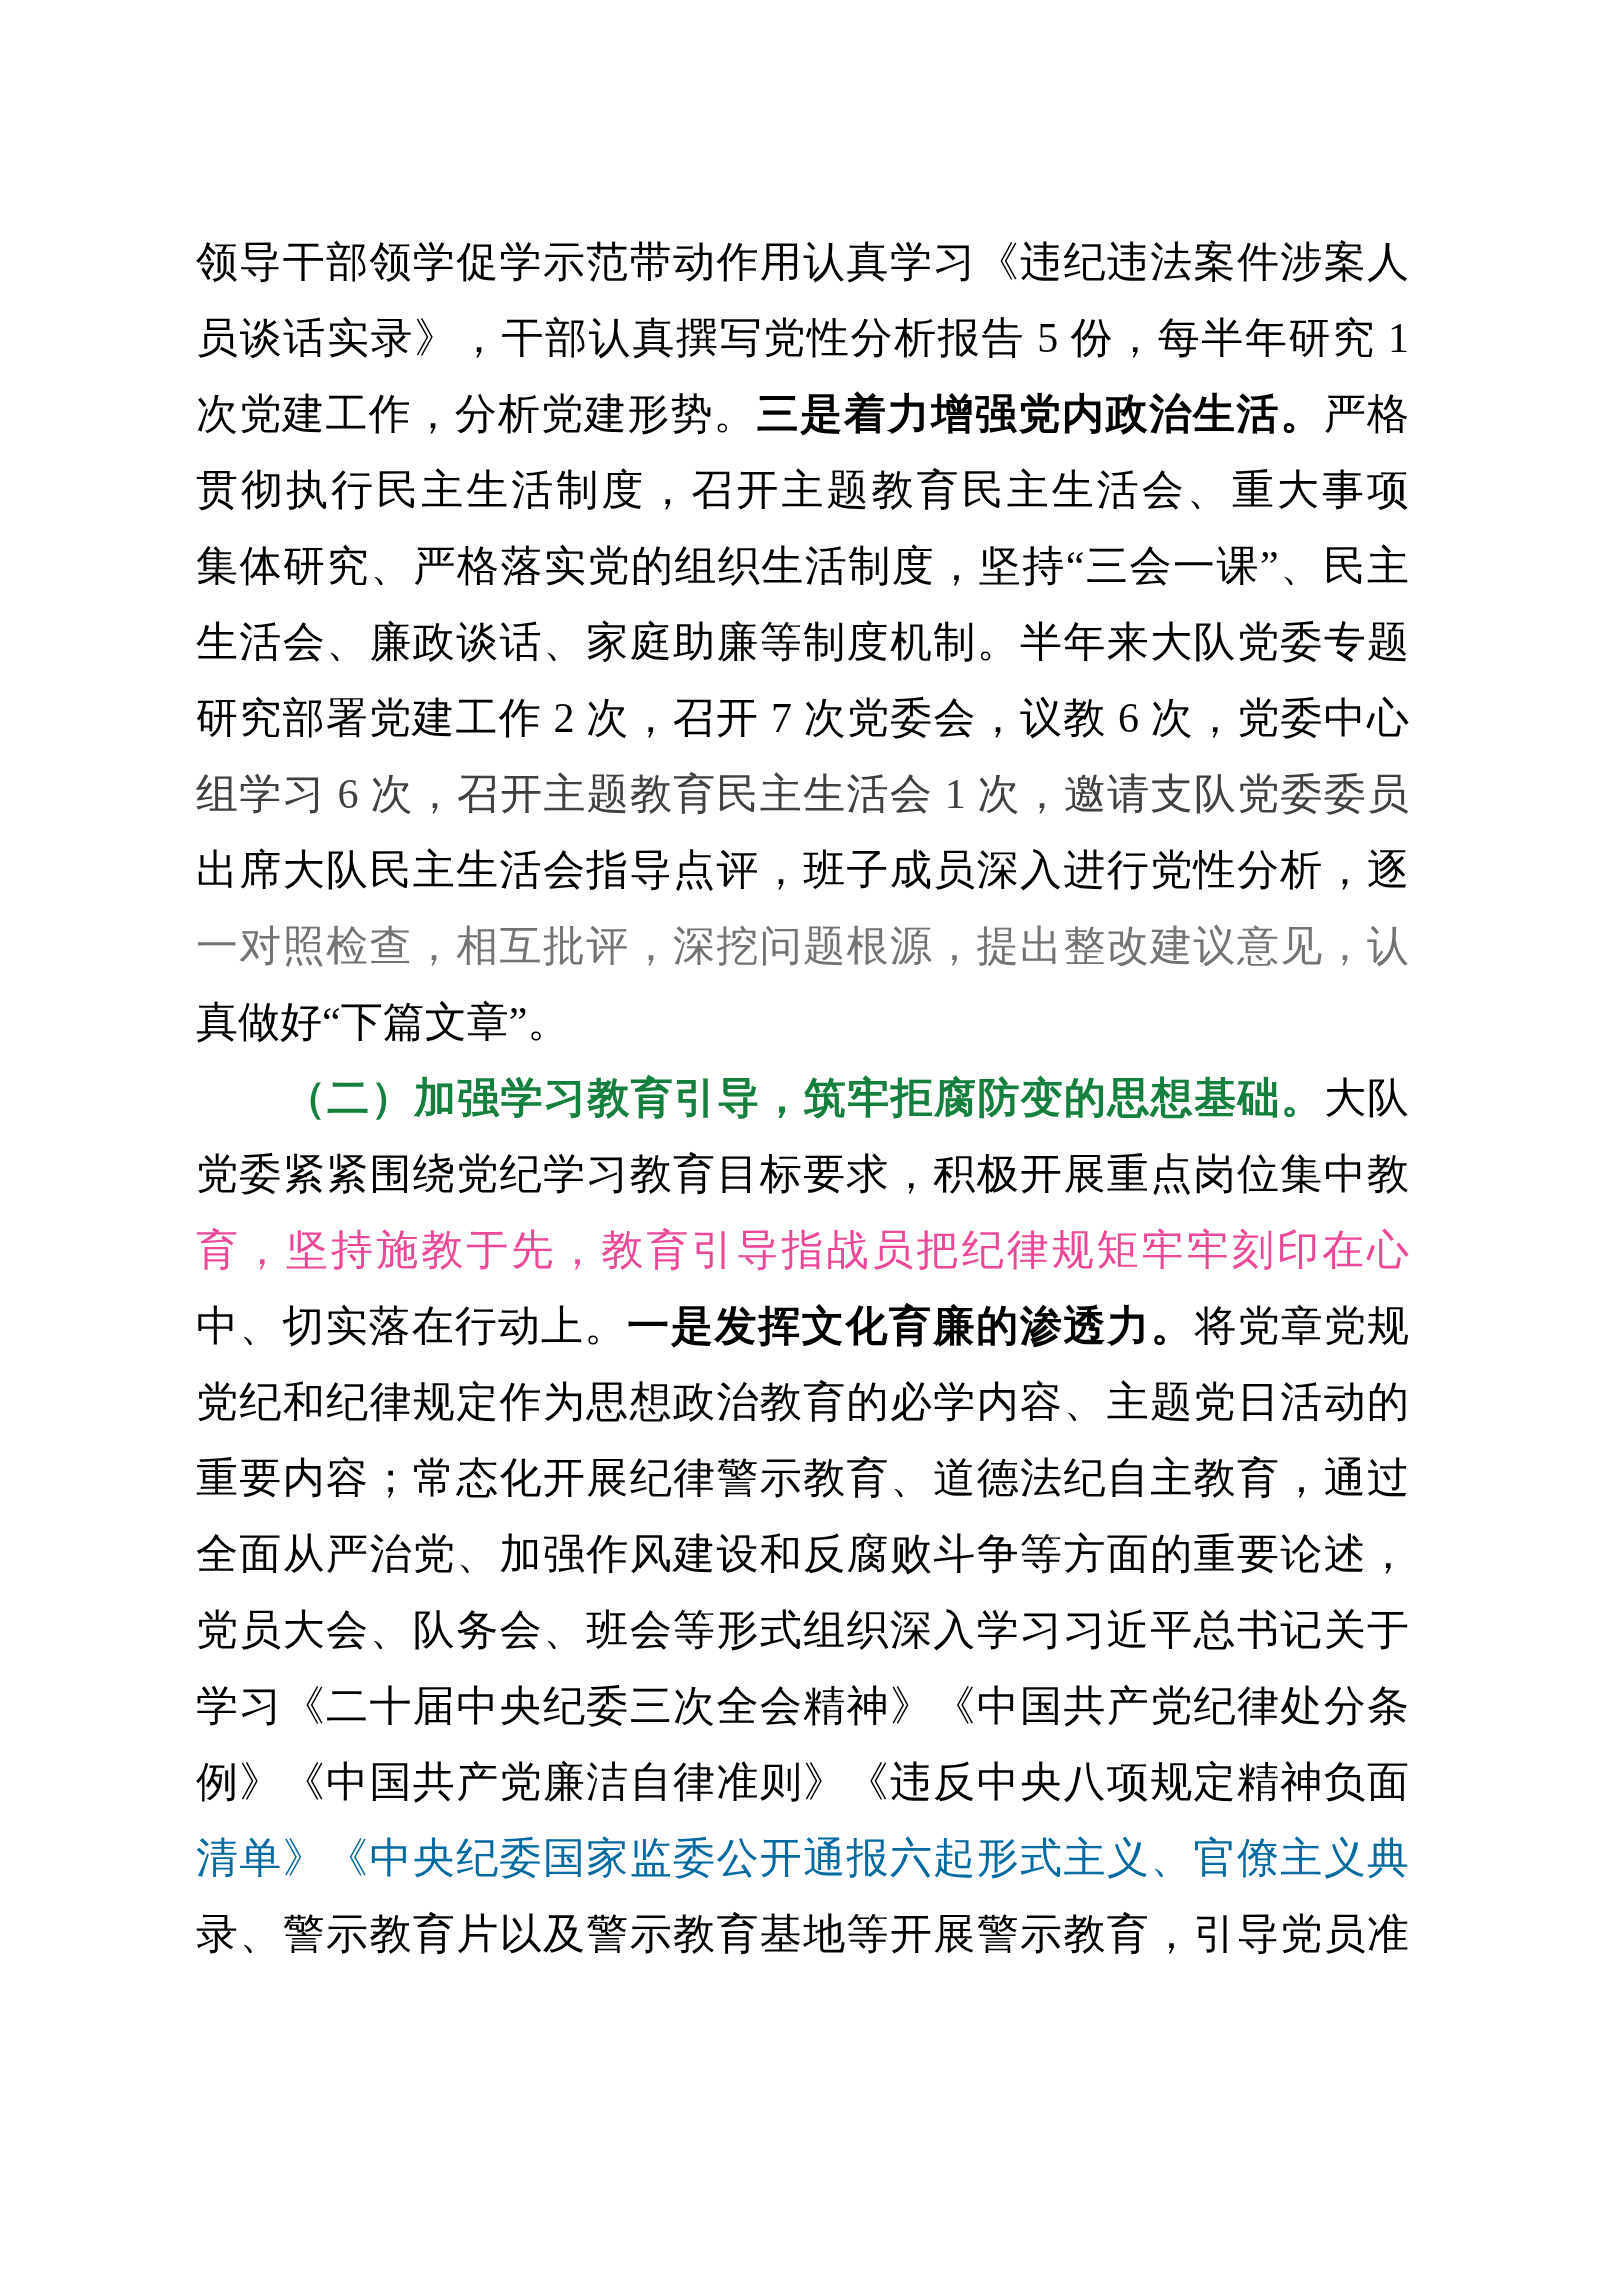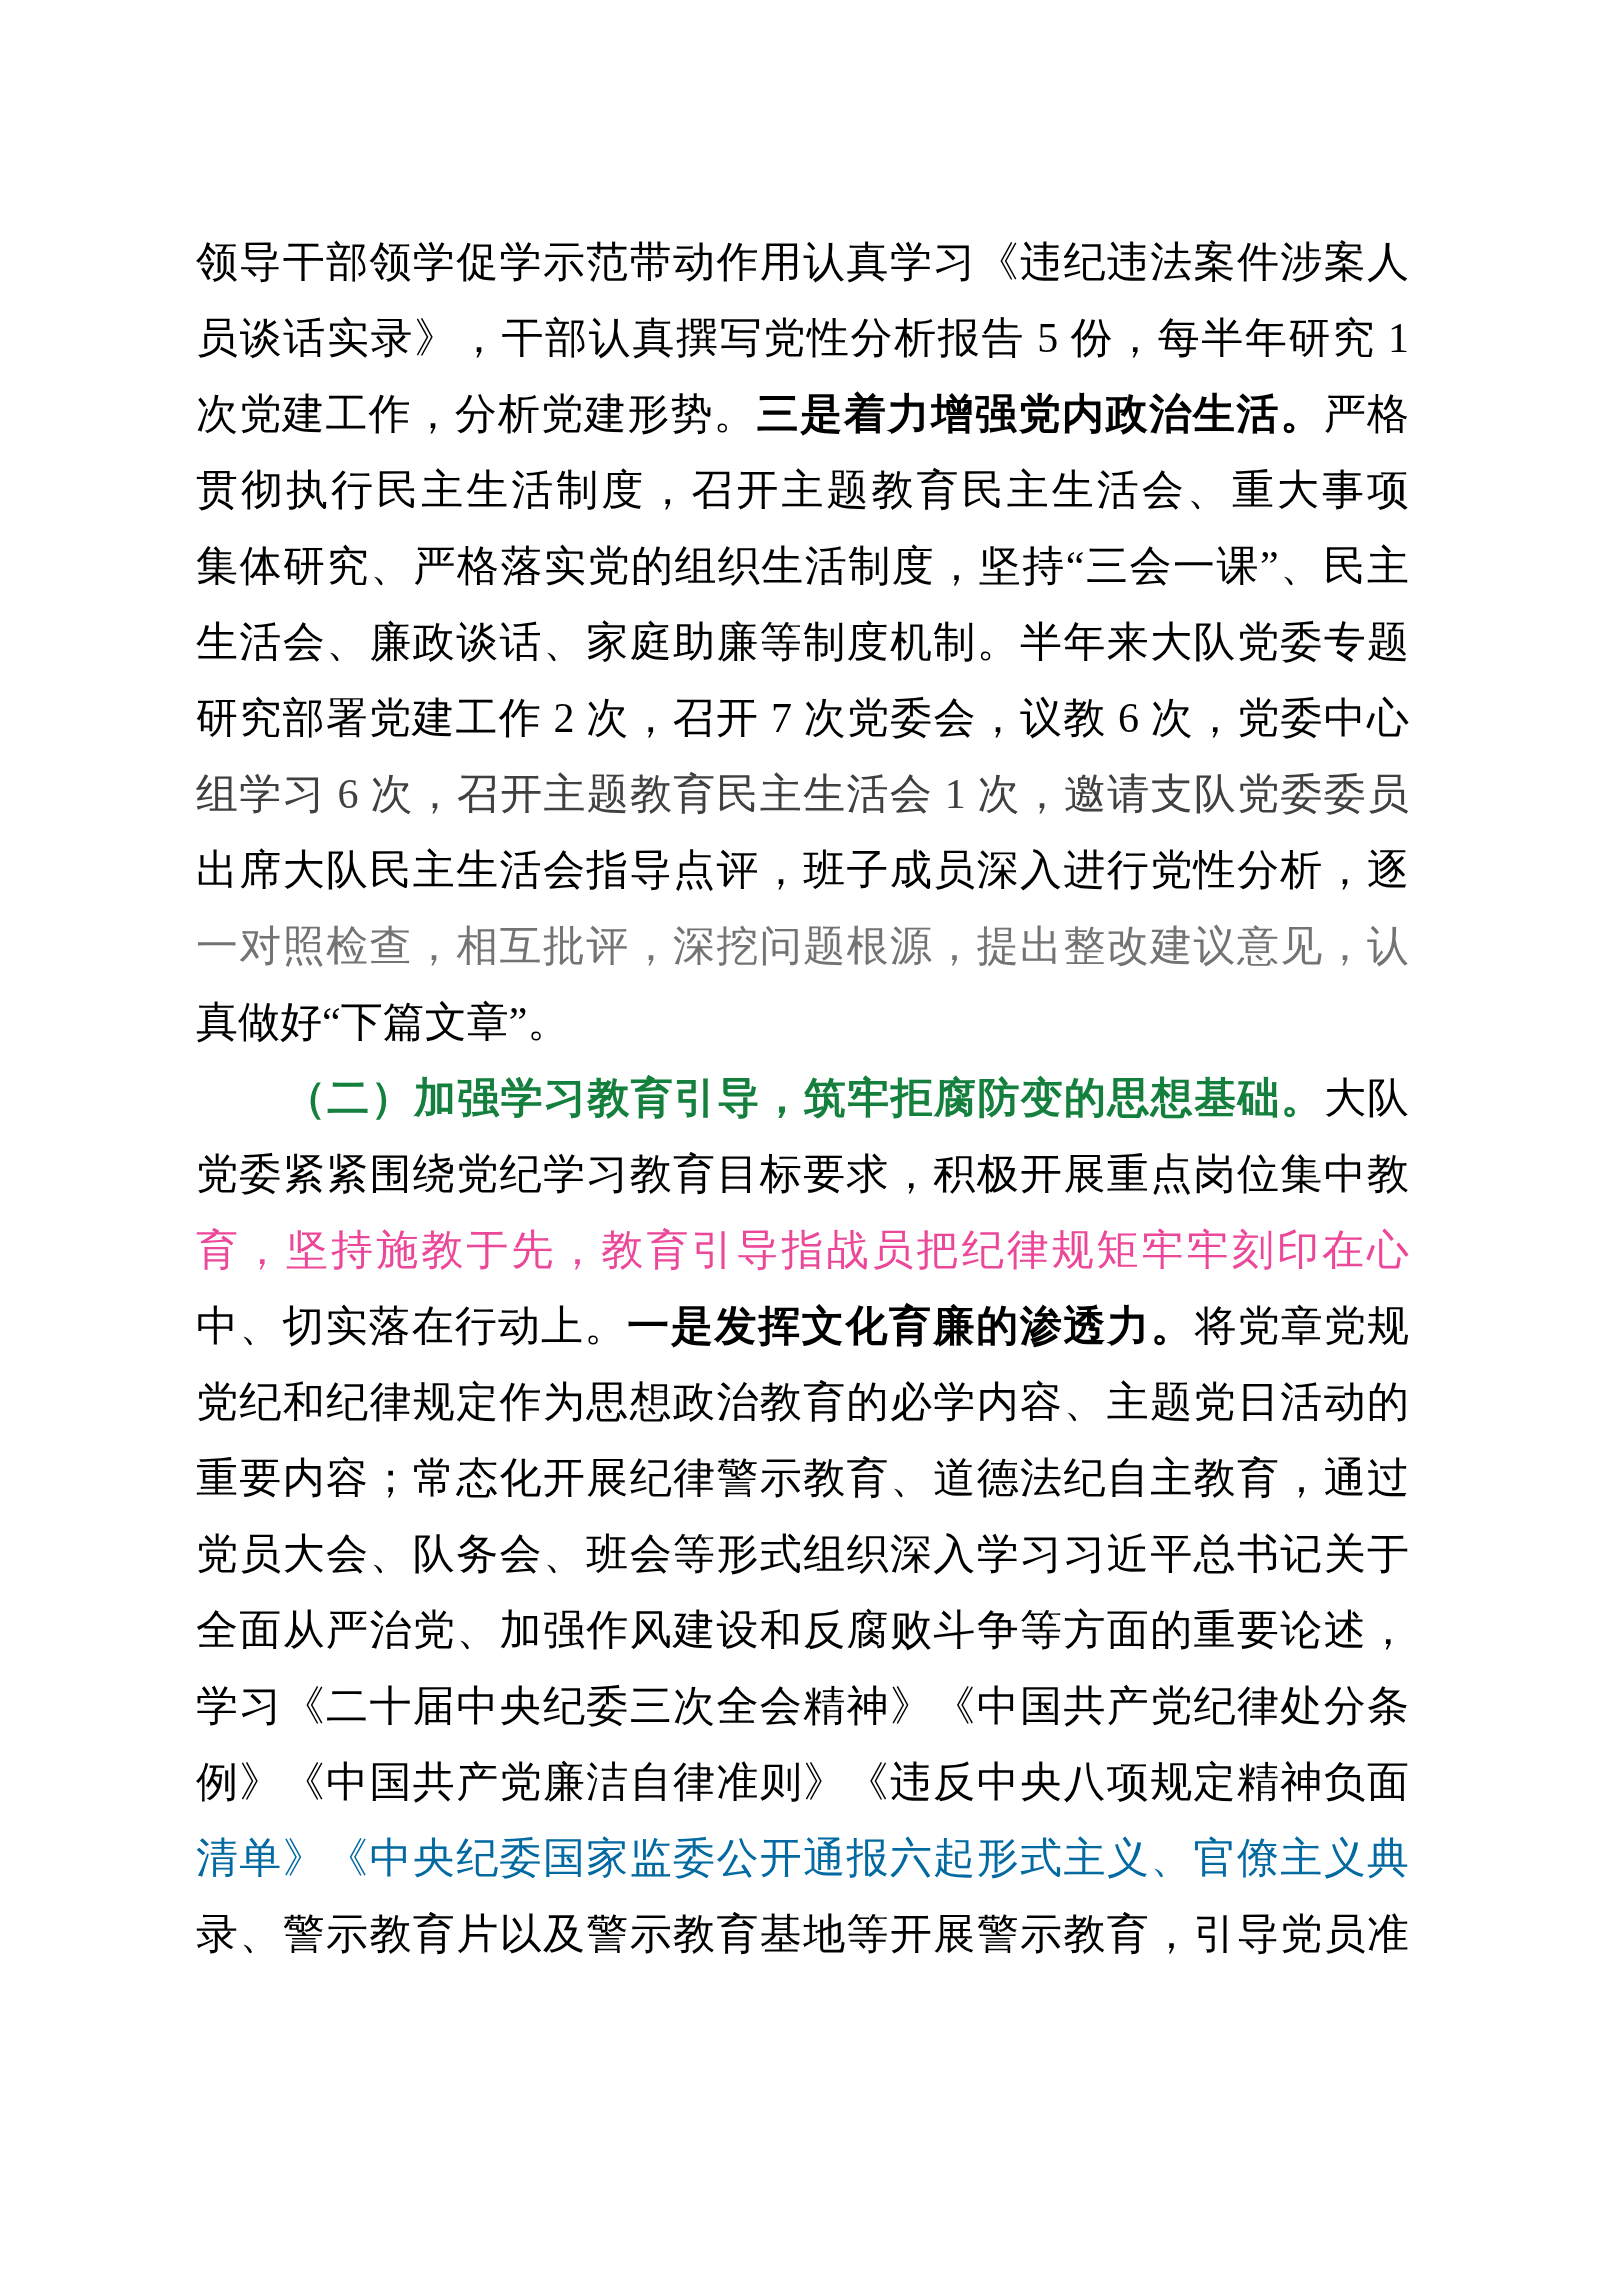--- a/index.html
+++ b/index.html
@@ -63,21 +63,21 @@
       <div class="line"><span class="seg" style="color: #404040;">组学习 6 次，召开主题教育民主生活会 1 次，邀请支队党委委员</span></div>
       <div class="line"><span class="seg" style="color: rgb(0, 0, 0);">出席大队民主生活会指导点评，班子成员深入进行党性分析，逐</span></div>
       <div class="line"><span class="seg" style="color: #737373;">一对照检查，相互批评，深挖问题根源，提出整改建议意见，认</span></div>
       <div class="line para-end"><span class="seg" style="color: rgb(0, 0, 0);">真做好“下篇文章”。</span></div>
       <div class="line indent"><span class="seg bold" style="color: #15803d;">（二）加强学习教育引导，筑牢拒腐防变的思想基础。</span><span class="seg" style="color: rgb(0, 0, 0);">大队</span></div>
       <div class="line"><span class="seg" style="color: rgb(0, 0, 0);">党委紧紧围绕党纪学习教育目标要求，积极开展重点岗位集中教</span></div>
       <div class="line"><span class="seg" style="color: #ec4899;">育，坚持施教于先，教育引导指战员把纪律规矩牢牢刻印在心</span></div>
       <div class="line"><span class="seg" style="color: rgb(0, 0, 0);">中、切实落在行动上。</span><span class="seg bold" style="color: rgb(0, 0, 0);">一是发挥文化育廉的渗透力。</span><span class="seg" style="color: rgb(0, 0, 0);">将党章党规</span></div>
       <div class="line"><span class="seg" style="color: rgb(0, 0, 0);">党纪和纪律规定作为思想政治教育的必学内容、主题党日活动的</span></div>
       <div class="line"><span class="seg" style="color: rgb(0, 0, 0);">重要内容；常态化开展纪律警示教育、道德法纪自主教育，通过</span></div>
+      <div class="line"><span class="seg" style="color: rgb(0, 0, 0);">全面从严治党、加强作风建设和反腐败斗争等方面的重要论述，</span></div>
       <div class="line"><span class="seg" style="color: rgb(0, 0, 0);">党员大会、队务会、班会等形式组织深入学习习近平总书记关于</span></div>
-      <div class="line"><span class="seg" style="color: rgb(0, 0, 0);">全面从严治党、加强作风建设和反腐败斗争等方面的重要论述，</span></div>
       <div class="line"><span class="seg" style="color: rgb(0, 0, 0);">学习《二十届中央纪委三次全会精神》《中国共产党纪律处分条</span></div>
       <div class="line"><span class="seg" style="color: rgb(0, 0, 0);">例》《中国共产党廉洁自律准则》《违反中央八项规定精神负面</span></div>
       <div class="line"><span class="seg" style="color: #0369a1;">清单》《中央纪委国家监委公开通报六起形式主义、官僚主义典</span></div>
       <div class="line"><span class="seg" style="color: rgb(0, 0, 0);">录、警示教育片以及警示教育基地等开展警示教育，引导党员准</span></div>
     </div>
 </div>
 
 
 </body></html>

